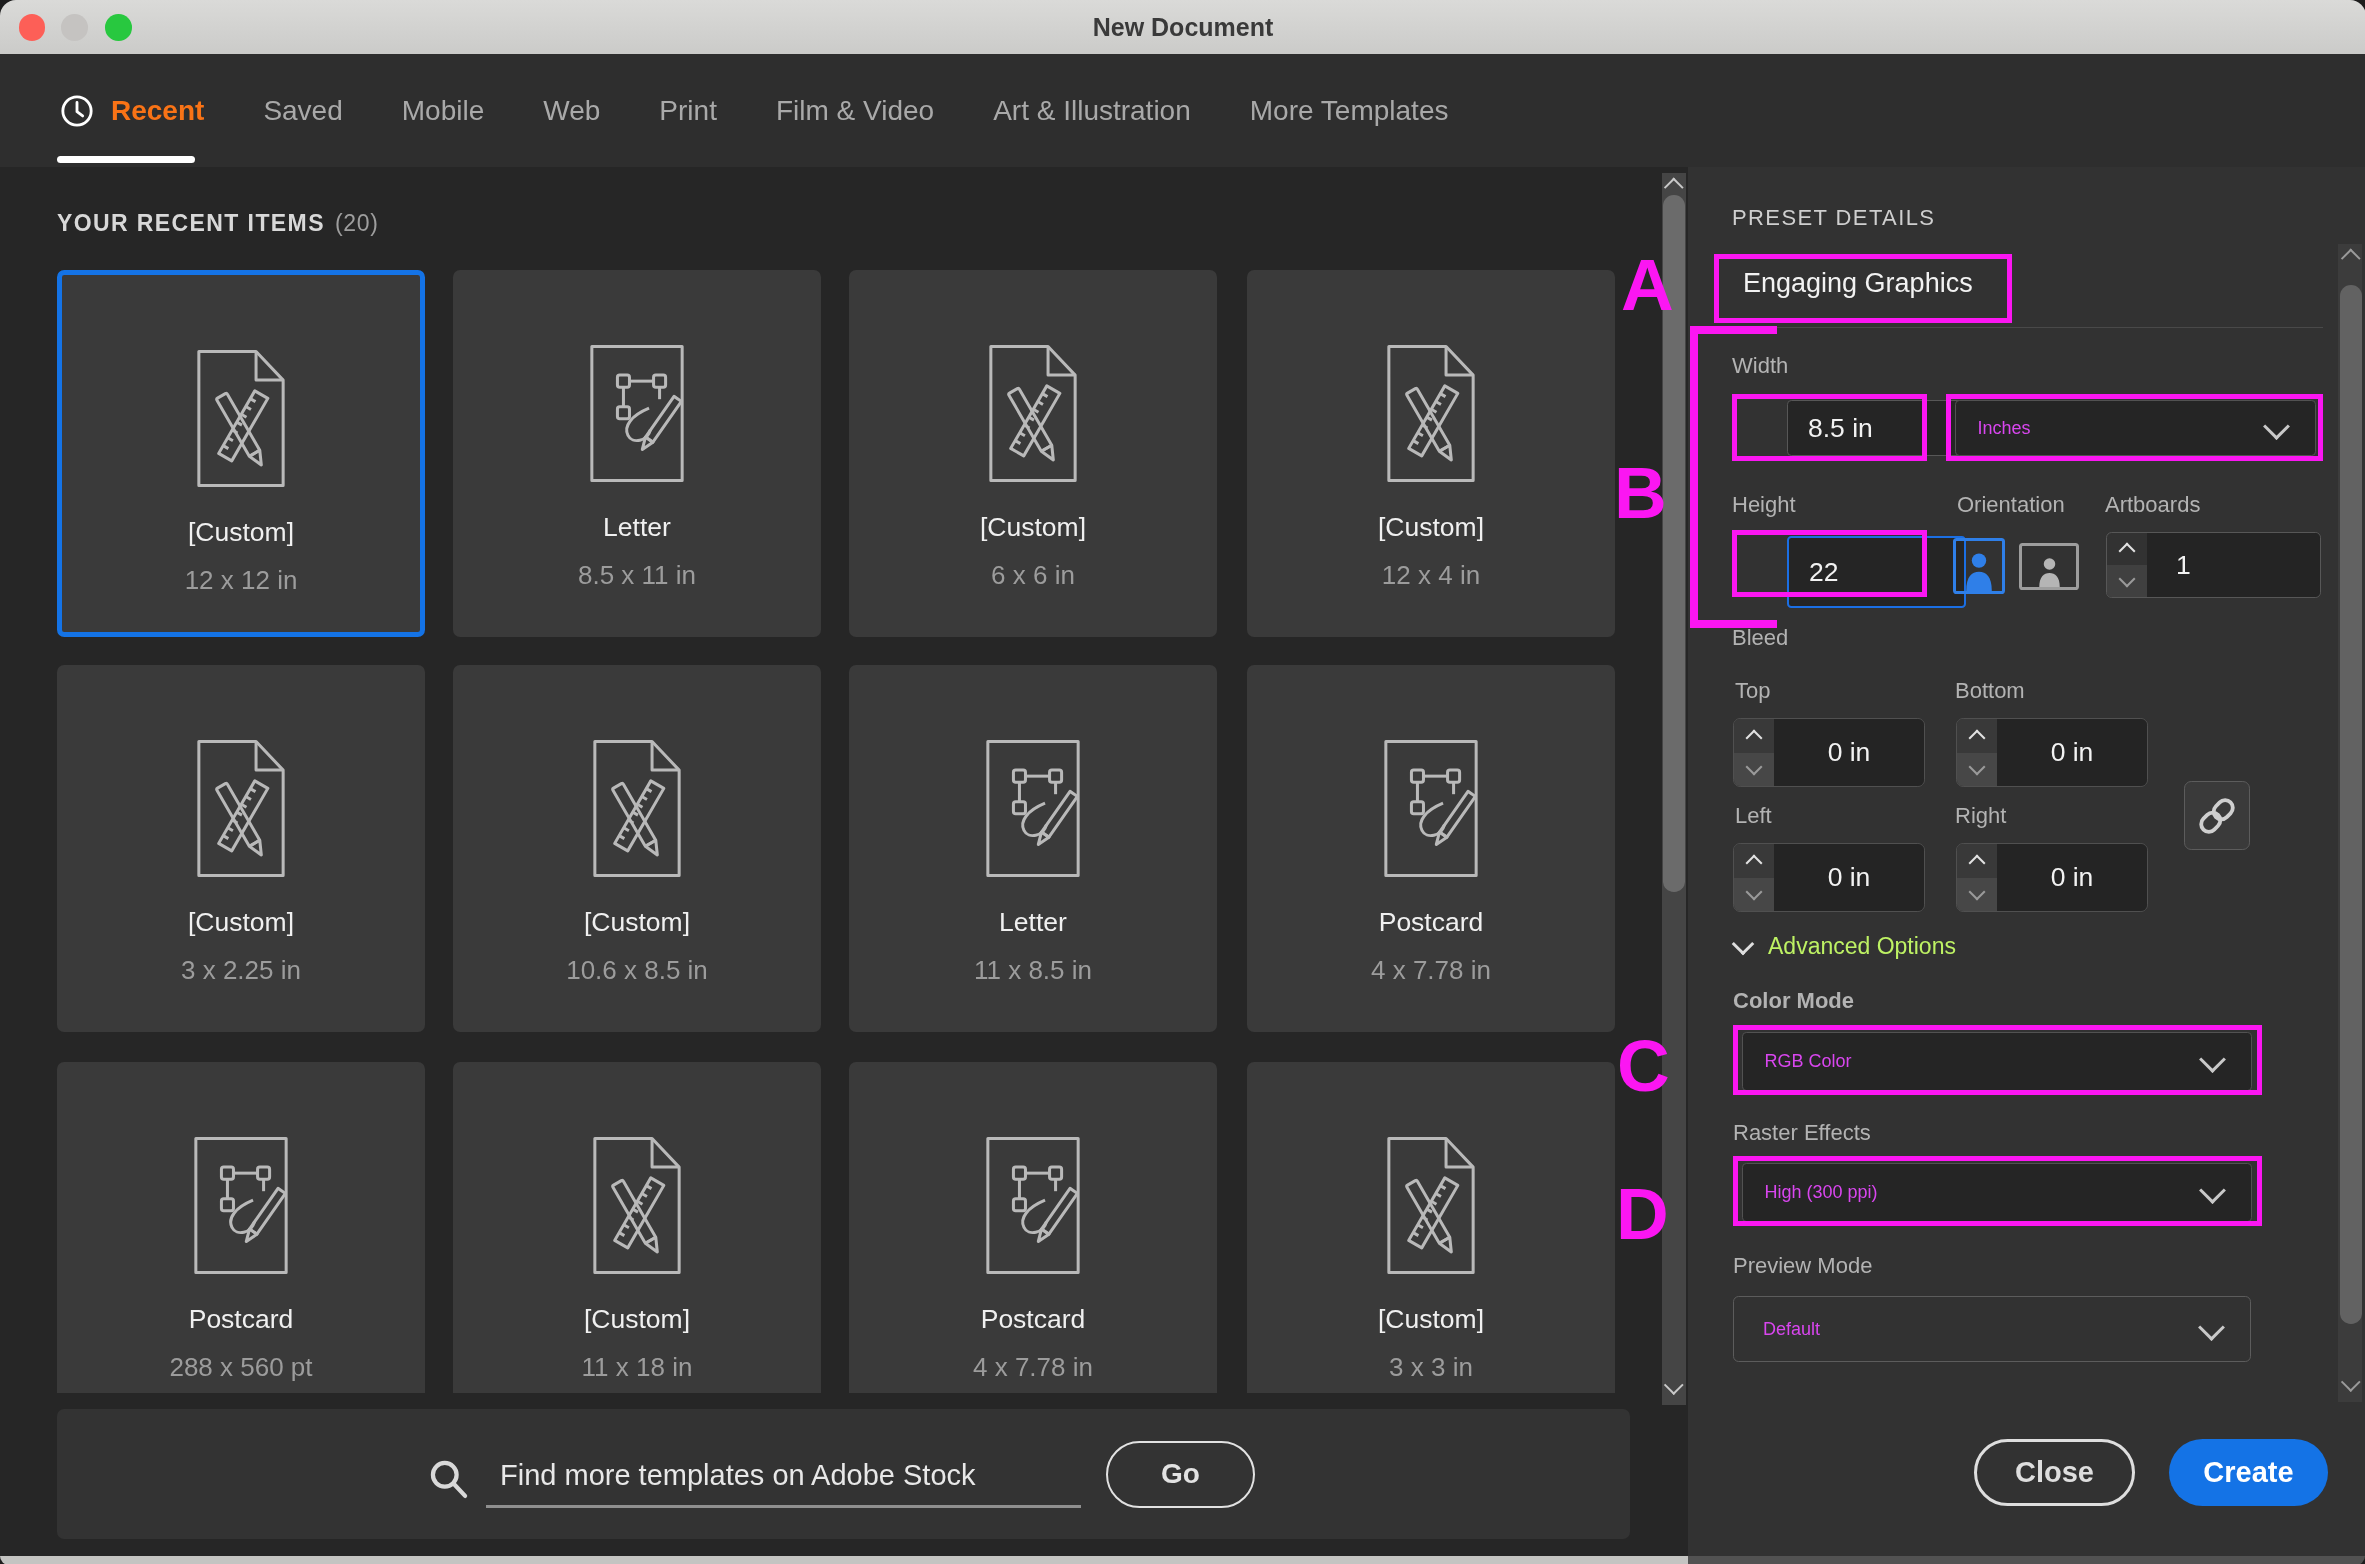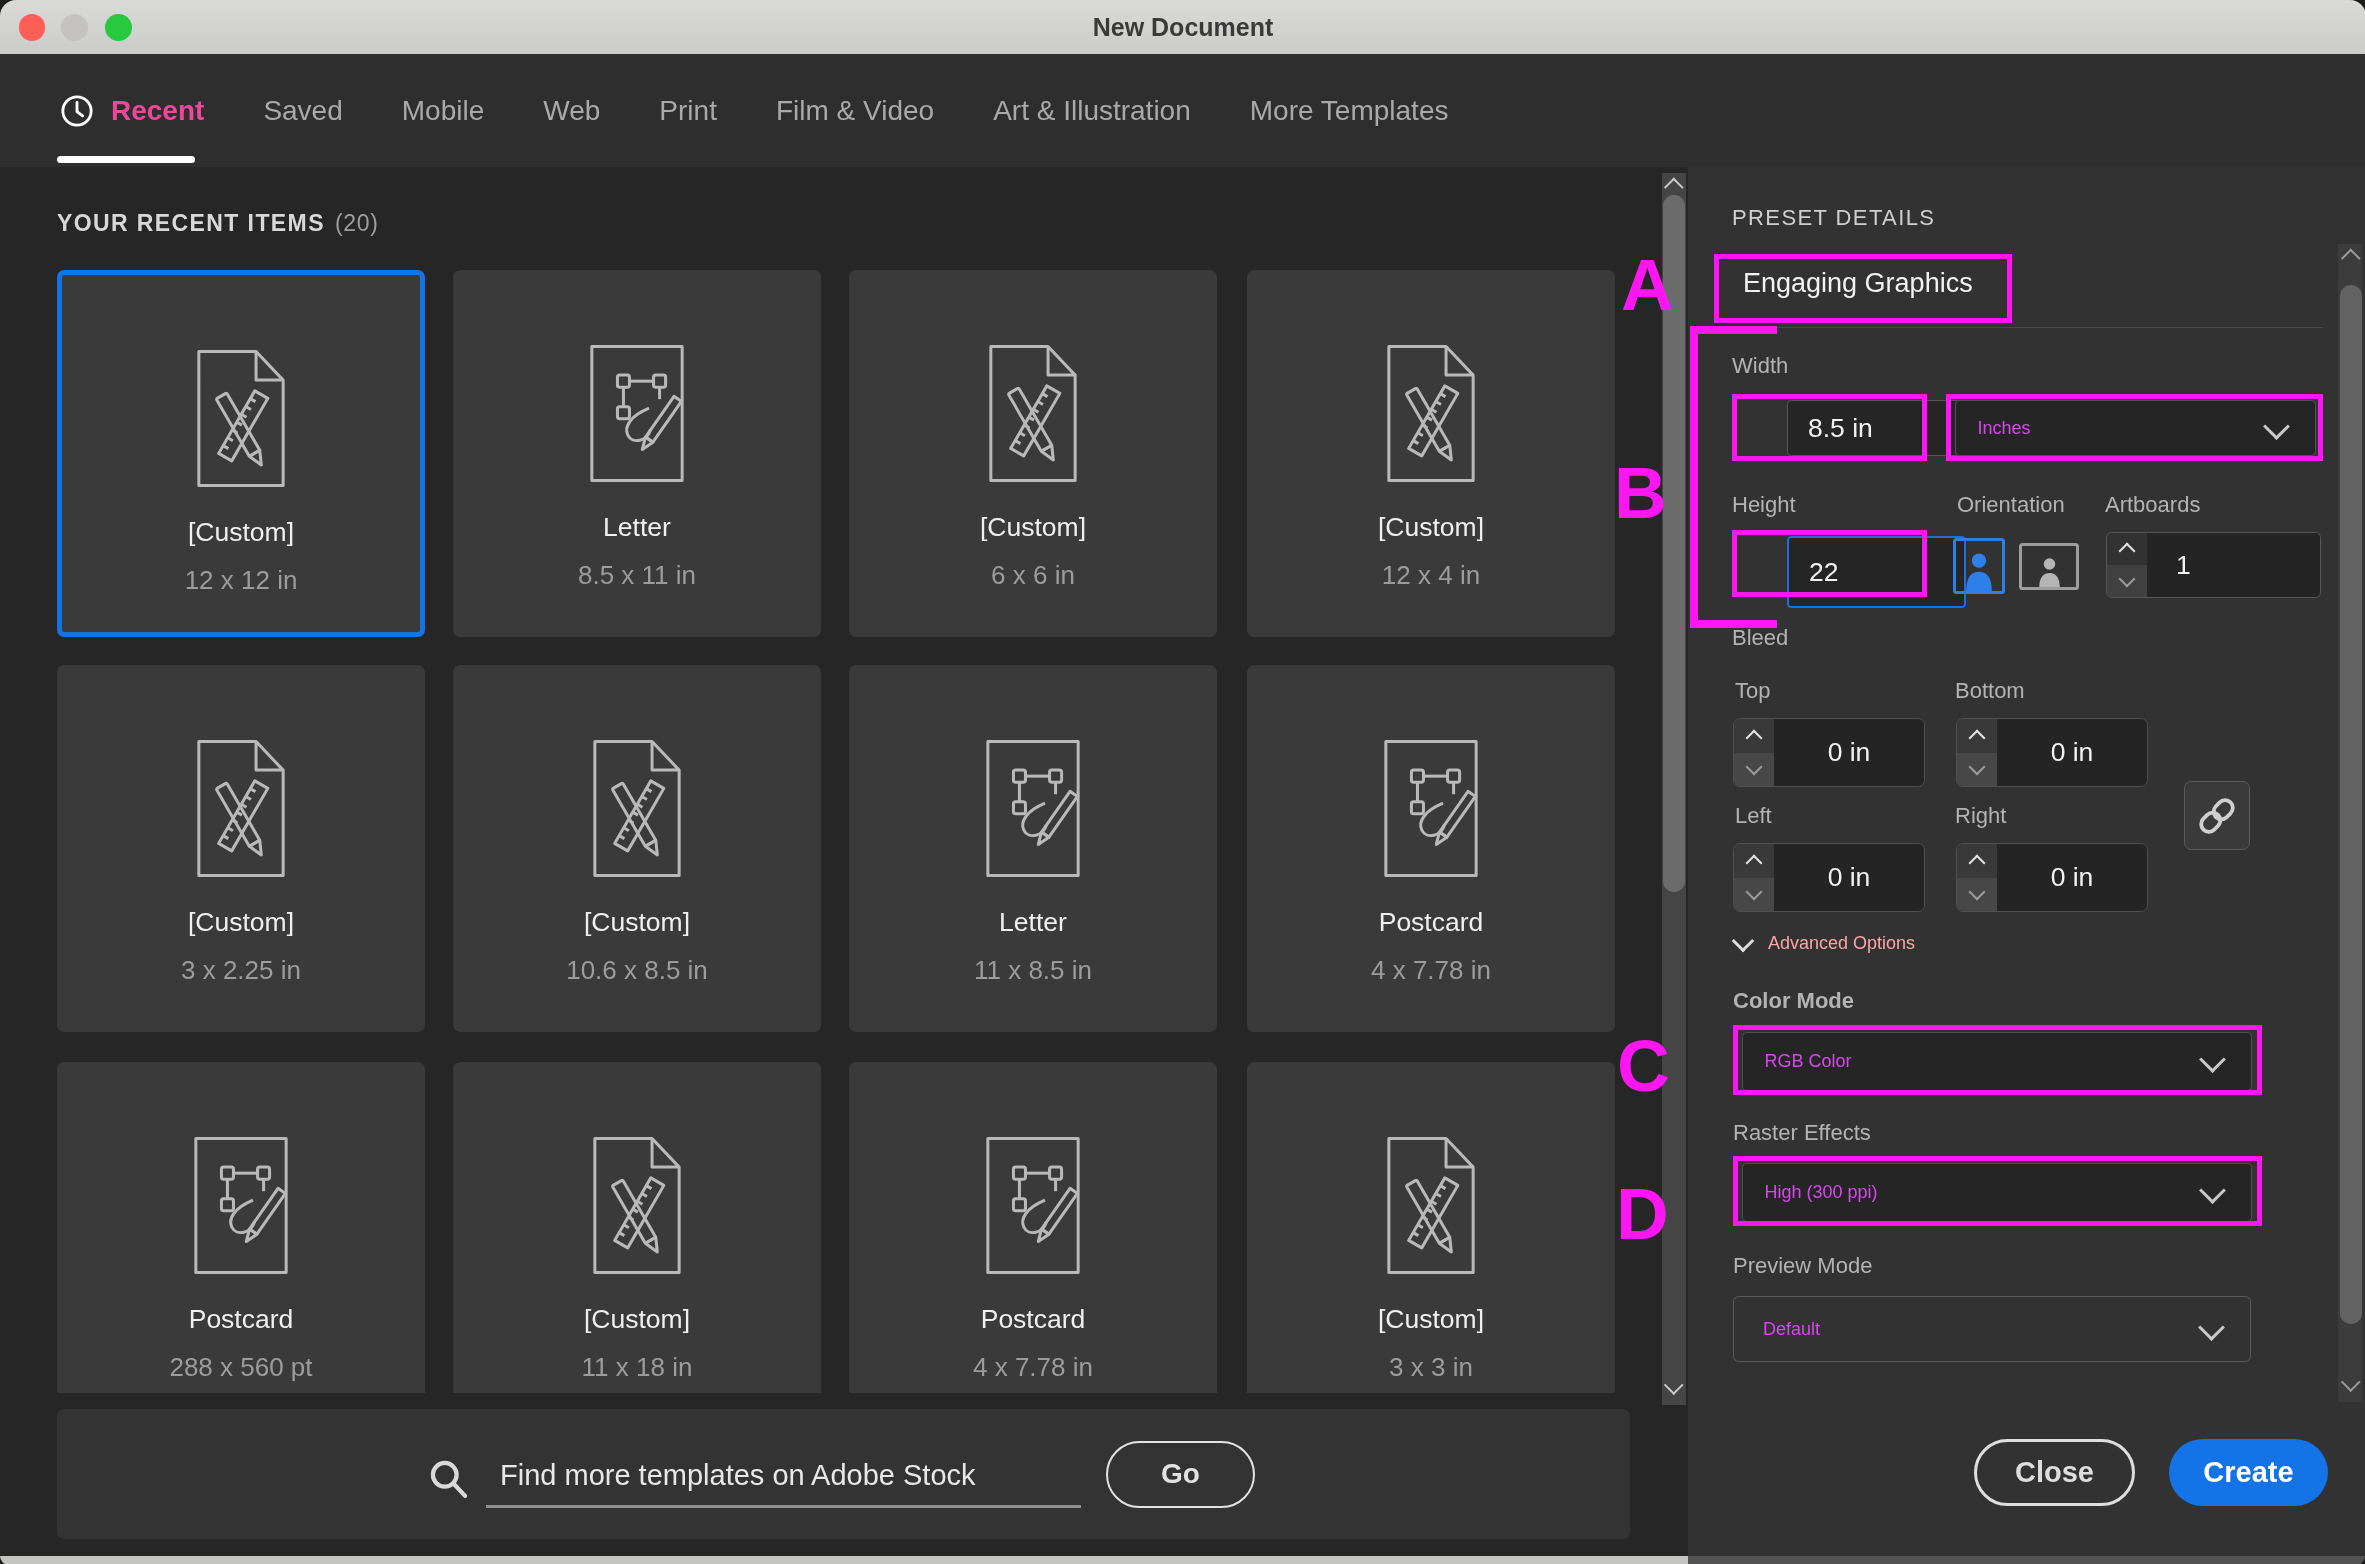--- a/index.html
+++ b/index.html
@@ -14,21 +14,21 @@
   .tl.red{left:18.6px;background:#fd5f57;}
   .tl.gray{left:61px;background:#c5c3c1;}
   .tl.green{left:105px;background:#28c83f;}
   .win-title{position:absolute;left:0;right:0;top:0;height:54px;line-height:54px;text-align:center;
              font-size:25px;font-weight:bold;color:#3a3a3a;}
 
   
   .tabbar{position:absolute;left:0;top:54px;width:2366px;height:113px;background:#2e2e2e;
           display:flex;align-items:center;padding-left:60px;gap:59px;box-sizing:border-box;}
   .tab{font-size:28px;color:#a9a9a9;display:flex;align-items:center;gap:17px;white-space:nowrap;}
-  .tab.active{color:#ec4899;font-weight:bold;}
+  .tab.active{color:#f97316;font-weight:bold;}
   .tab-underline{position:absolute;left:57px;top:156px;width:138px;height:6.5px;background:#ffffff;border-radius:3.6px;}
 
   
   .left-area{position:absolute;left:0;top:167px;width:1688px;height:1389px;background:#262626;}
   .right-panel{position:absolute;left:1688px;top:167px;width:677px;height:1389px;background:#323232;}
   .bottom-edge-l{position:absolute;left:0;top:1556px;width:1688px;height:8.6px;background:#c4c4c2;border-radius:0 0 0 13px;}
   .bottom-edge-r{position:absolute;left:1688px;top:1556px;width:677px;height:8.6px;background:#525252;border-radius:0 0 13px 0;}
 
   .recent-heading{position:absolute;left:57px;top:210px;font-size:23px;letter-spacing:1.4px;color:#d8d8d8;font-weight:bold;}
   .recent-heading .cnt{color:#9e9e9e;font-weight:normal;margin-left:10px;letter-spacing:0.7px;}
@@ -91,21 +91,21 @@
              border-radius:5.7px;box-sizing:border-box;overflow:hidden;display:flex;}
   .artboards .st-val{justify-content:flex-start;padding-left:29px;}
   .artboards .st-up{background:transparent;}
   .artboards .st-down{background:#404040;}
 
   .link-btn{position:absolute;left:2184px;top:781px;width:66px;height:69px;border:1.4px solid #5c5c5c;
             border-radius:7.2px;background:#3a3a3a;box-sizing:border-box;display:flex;align-items:center;justify-content:center;}
 
   .adv-row{position:absolute;left:1735px;top:933px;display:flex;align-items:center;gap:17px;}
   .adv-chev{width:13px;height:13px;border-right:3.6px solid #dedede;border-bottom:3.6px solid #dedede;transform:rotate(45deg);margin-top:-5.7px;}
-  .adv-label{font-size:18px;color:#fca5a5;}
+  .adv-label{font-size:23px;color:#bef264;}
 
   .pill{position:absolute;border-radius:34px;box-sizing:border-box;text-align:center;
         font-size:29px;font-weight:bold;}
   .close-btn{left:1974px;top:1439px;width:161px;height:67px;border:3.6px solid #dedede;color:#dedede;line-height:60px;}
   .create-btn{left:2169px;top:1439px;width:159px;height:67px;background:#1473e6;color:#ffffff;line-height:67px;}
 
   
   .ann{position:absolute;pointer-events:none;}
   .ann-box{border:5.7px solid #fb16f2;box-sizing:border-box;}
   .ann-letter{font-size:73px;font-weight:bold;color:#fb16f2;line-height:1;}

